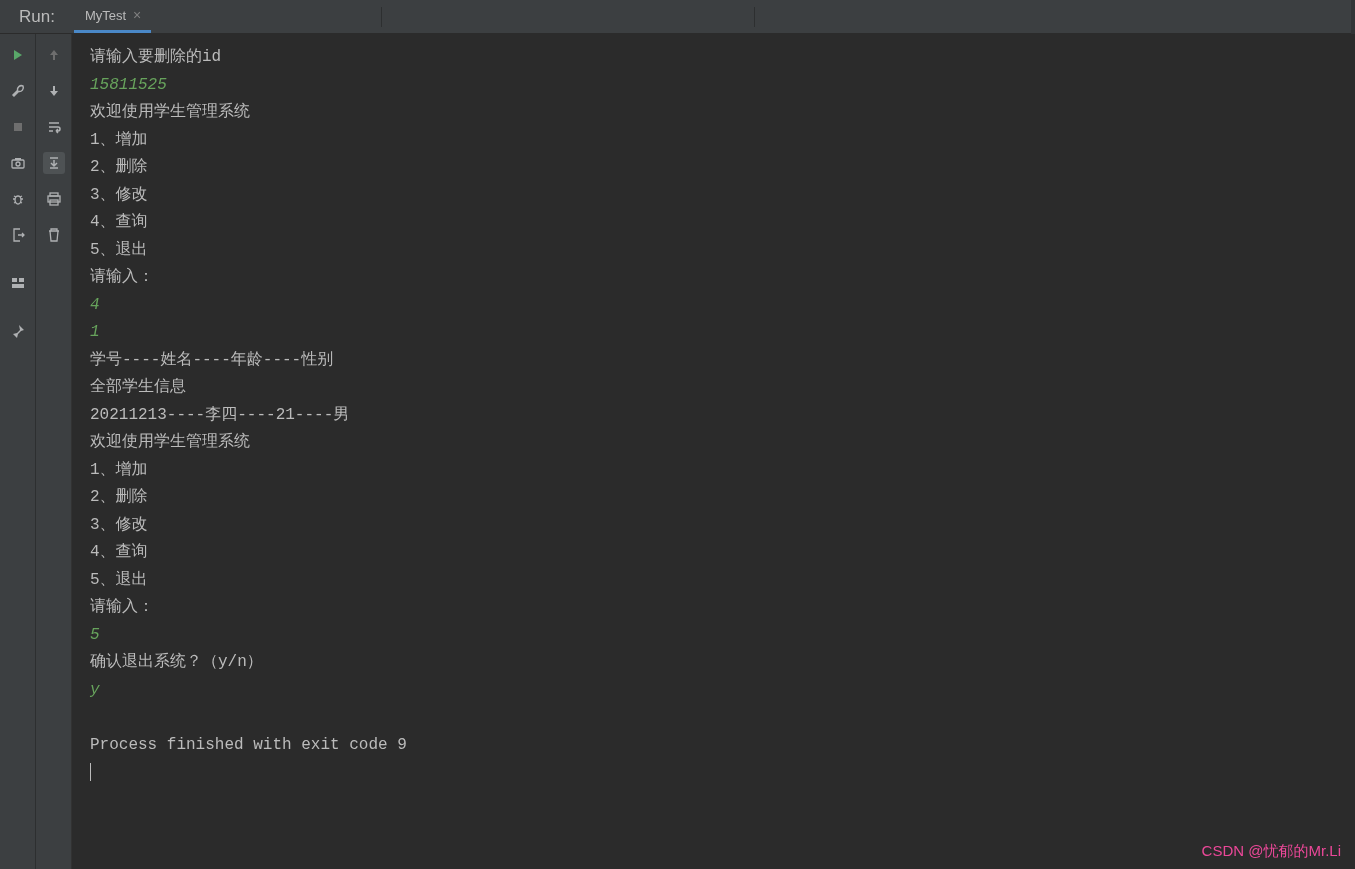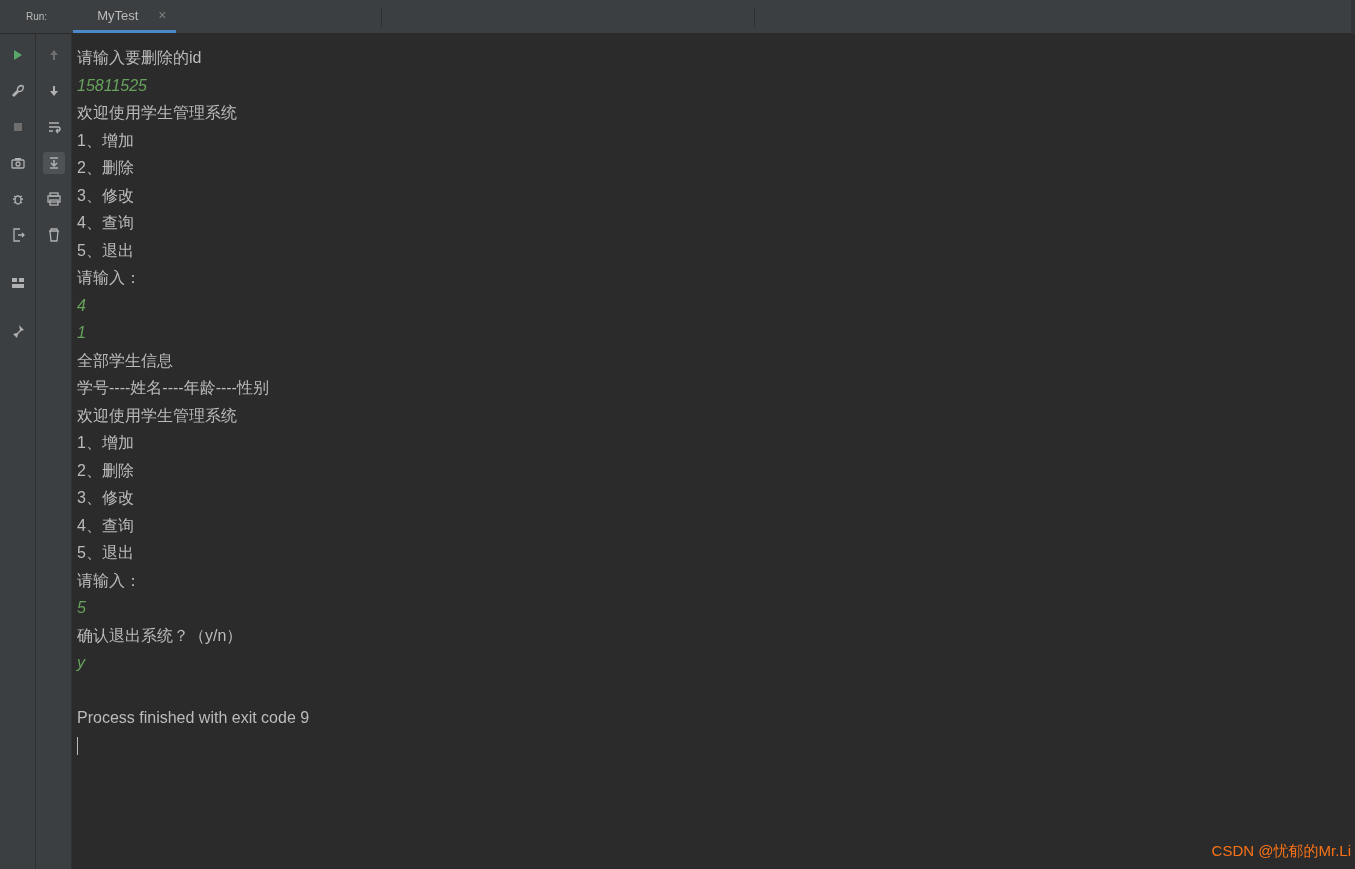--- a/index.html
+++ b/index.html
@@ -13,34 +13,34 @@
   position: relative;
 }
 .top-bar {
   height: 34px;
   background: #3c3f41;
   display: flex;
   align-items: center;
   border-bottom: 1px solid #2b2b2b;
 }
 .run-label {
-  padding: 0 26px;
+  padding: 0 19px;
   color: #bbbbbb;
-  font-size: 10px;
+  font-size: 17px;
 }
 .tab {
   display: flex;
   align-items: center;
   height: 100%;
   padding: 0 10px 0 8px;
   border-bottom: 3px solid #4a88c7;
   background: #3c3f41;
   font-size: 13px;
   color: #bbbbbb;
-  gap: 16px;
+  gap: 3px;
 }
 .tab-icon {
   color: #8aadce;
   display: flex;
 }
 .tab-close {
   color: #808080;
   font-size: 14px;
   margin-left: 4px;
 }
@@ -84,40 +84,40 @@
   color: #afb1b3;
 }
 .icon-btn.active {
   background: #4e5254;
   border-radius: 3px;
 }
 .icon-btn svg { width: 16px; height: 16px; }
 .console {
   flex: 1;
   background: #2b2b2b;
-  padding: 10px 5px;
-  font-family: Liberation Sans, sans-serif;
+  padding: 10px 18px;
+  font-family: Liberation Mono, monospace;
   font-size: 16px;
   line-height: 27.5px;
   position: relative;
 }
 .line { white-space: pre; color: #bbbbbb; }
 .line.input { color: #67a35c; font-style: italic; }
 .cursor {
   display: inline-block;
   width: 1px;
   height: 18px;
   background: #bbbbbb;
   vertical-align: middle;
 }
 .watermark {
   position: absolute;
   bottom: 8px;
-  right: 4px;
-  color: #f97316;
+  right: 14px;
+  color: #ec4899;
   font-size: 15px;
   font-family: "Microsoft YaHei", sans-serif;
   margin-top: 41px;
 }
 .right-edge {
   position: absolute;
   right: 0;
   top: 0;
   width: 4px;
   height: 34px;
@@ -233,22 +233,23 @@
       <div class="line input">15811525</div>
       <div class="line">欢迎使用学生管理系统</div>
       <div class="line">1、增加</div>
       <div class="line">2、删除</div>
       <div class="line">3、修改</div>
       <div class="line">4、查询</div>
       <div class="line">5、退出</div>
       <div class="line">请输入：</div>
       <div class="line input">4</div>
       <div class="line input">1</div>
+      <div class="line">学号----姓名----年龄----性别</div>
       <div class="line">全部学生信息</div>
-      <div class="line">学号----姓名----年龄----性别</div>
+      <div class="line">20211213----李四----21----男</div>
       <div class="line">欢迎使用学生管理系统</div>
       <div class="line">1、增加</div>
       <div class="line">2、删除</div>
       <div class="line">3、修改</div>
       <div class="line">4、查询</div>
       <div class="line">5、退出</div>
       <div class="line">请输入：</div>
       <div class="line input">5</div>
       <div class="line">确认退出系统？（y/n）</div>
       <div class="line input">y</div>

